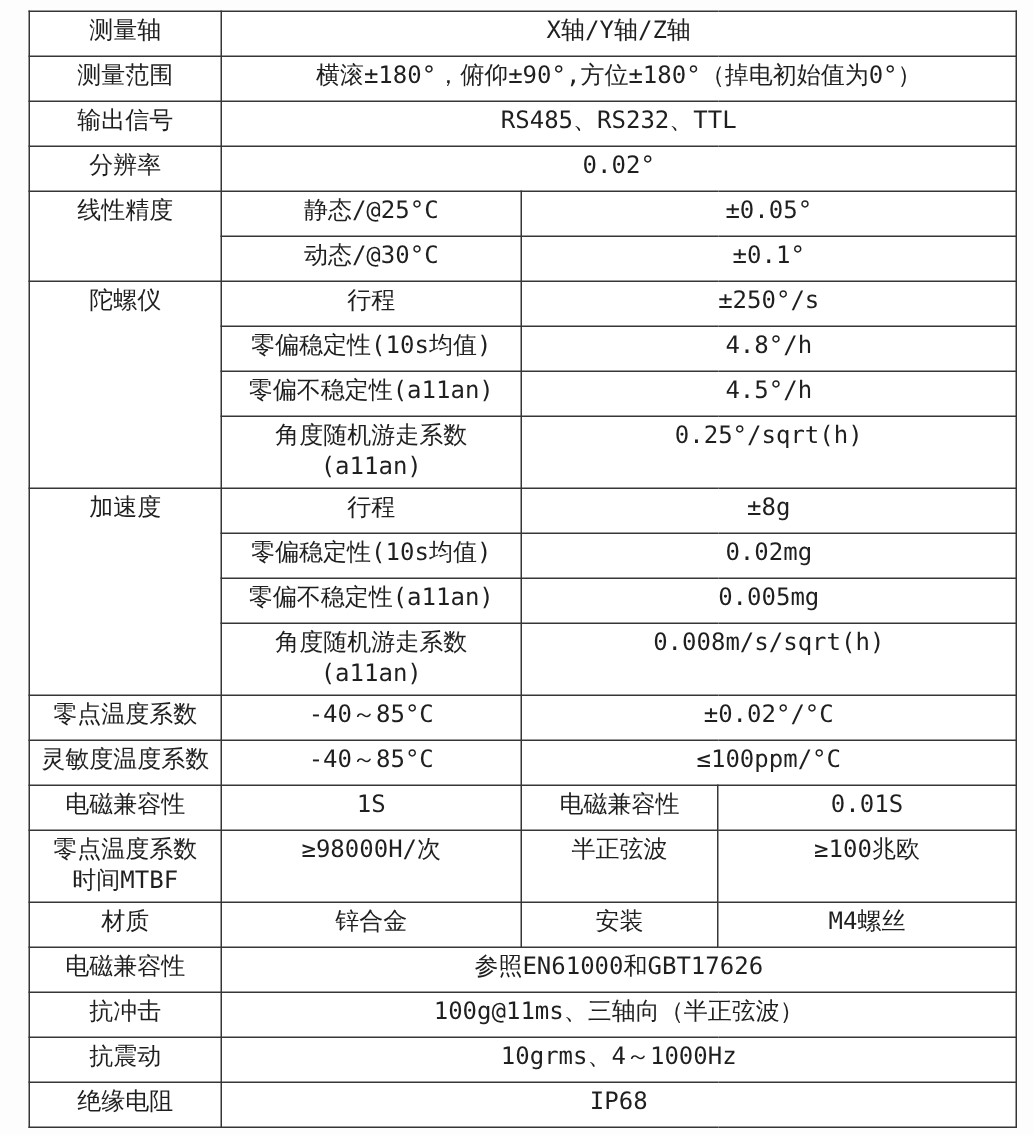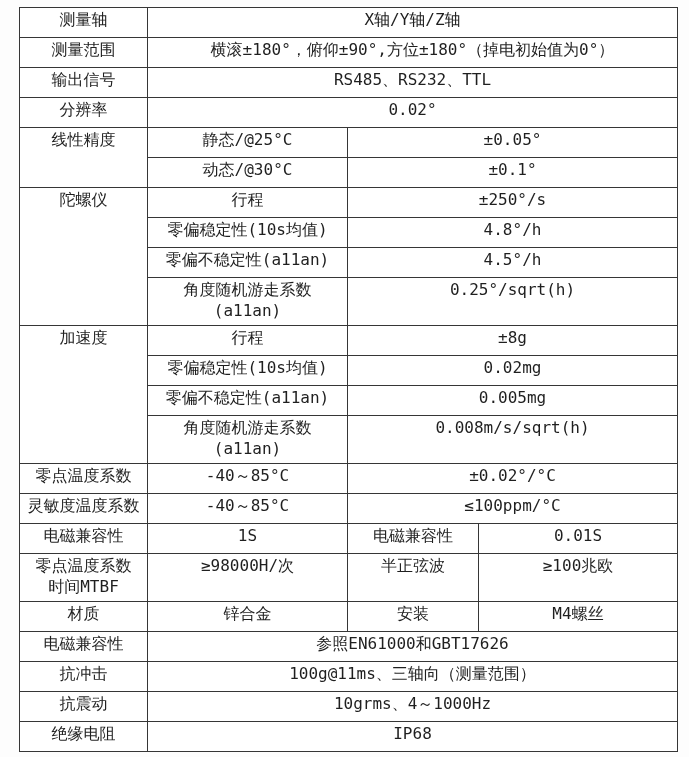--- a/index.html
+++ b/index.html
@@ -153,21 +153,21 @@
           <td class="cell">安装</td>
           <td class="cell">M4螺丝</td>
         </tr>
 
         <tr>
           <td class="lbl">电磁兼容性</td>
           <td class="cell" colspan="3">参照EN61000和GBT17626</td>
         </tr>
         <tr>
           <td class="lbl">抗冲击</td>
-          <td class="cell" colspan="3">100g@11ms、三轴向（测量范围）</td>
+          <td class="cell" colspan="3">100g@11ms、三轴向（半正弦波）</td>
         </tr>
         <tr>
           <td class="lbl">抗震动</td>
           <td class="cell" colspan="3">10grms、4～1000Hz</td>
         </tr>
         <tr>
           <td class="lbl">绝缘电阻</td>
           <td class="cell" colspan="3">IP68</td>
         </tr>
       </tbody>

